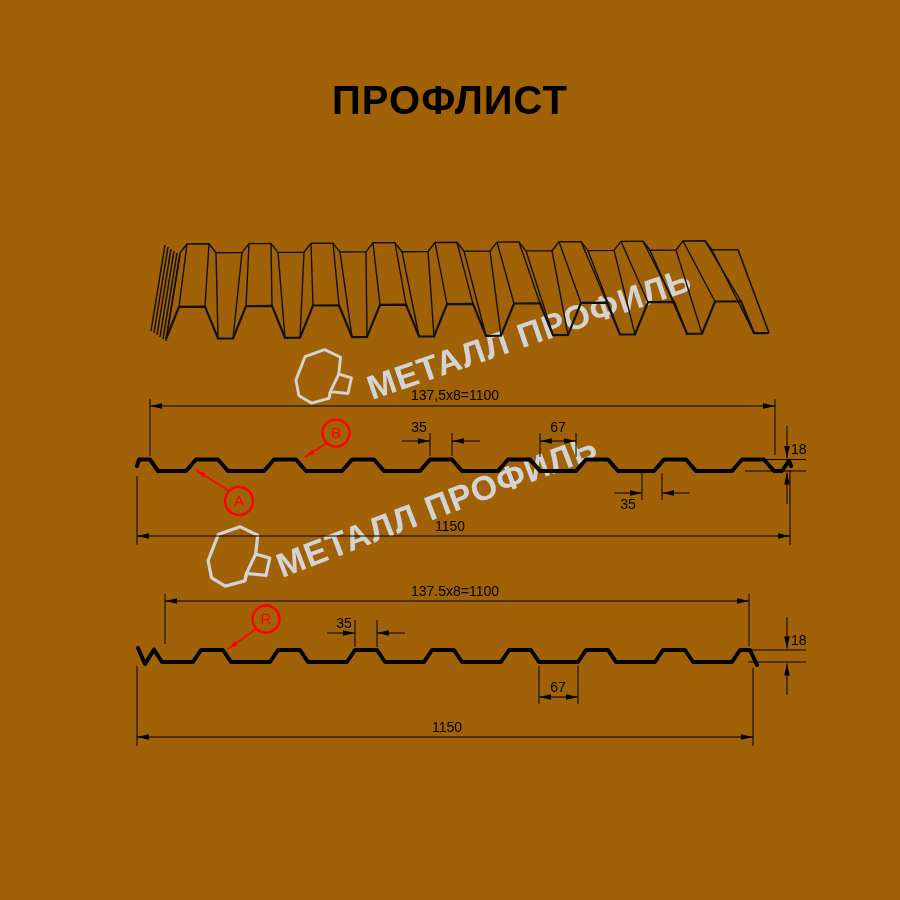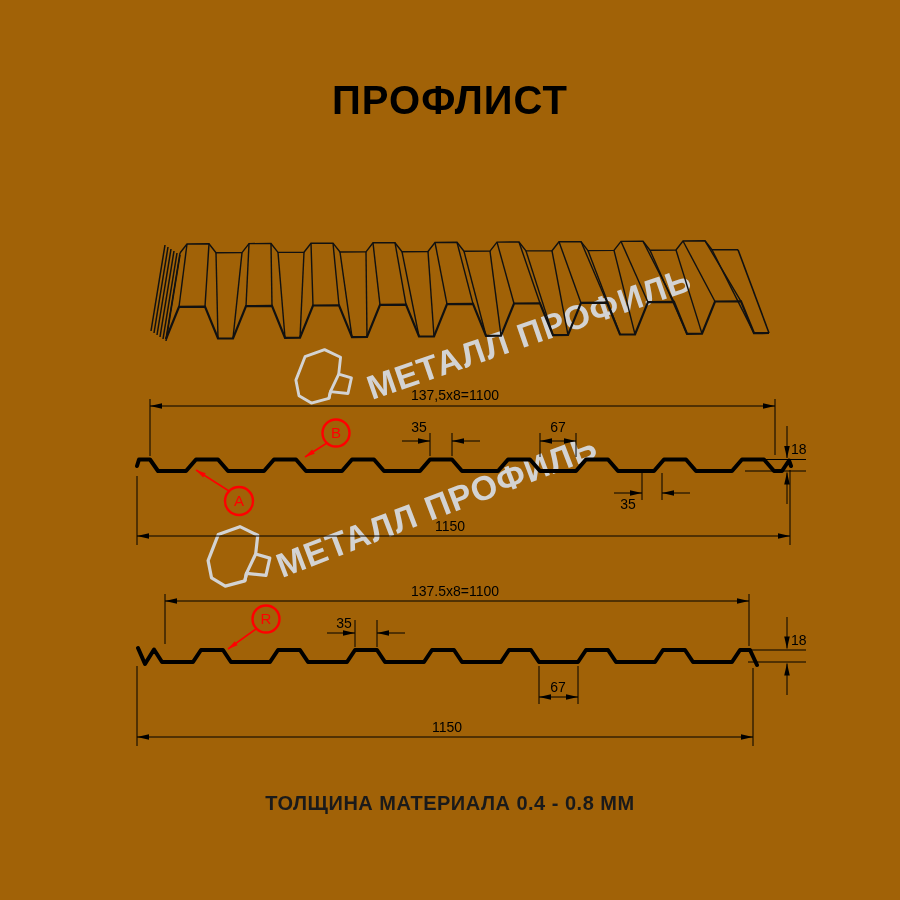--- a/index.html
+++ b/index.html
@@ -219,14 +219,13 @@
       </g>
 
       <g>
         <line class="red-line" x1="256" y1="629" x2="228" y2="649" marker-end="url(#mRe)"></line>
         <circle class="red-circle" cx="266" cy="619" r="13.5"></circle>
         <text class="red-letter" x="266" y="624" text-anchor="middle">R</text>
       </g>
     </g>
   </svg>
 
-  <div class="footer-note">ТОЛЩИНА МАТЕРИАЛА 0.4 - 0.8 ММ</div>
 </div>
 
 </body></html>

